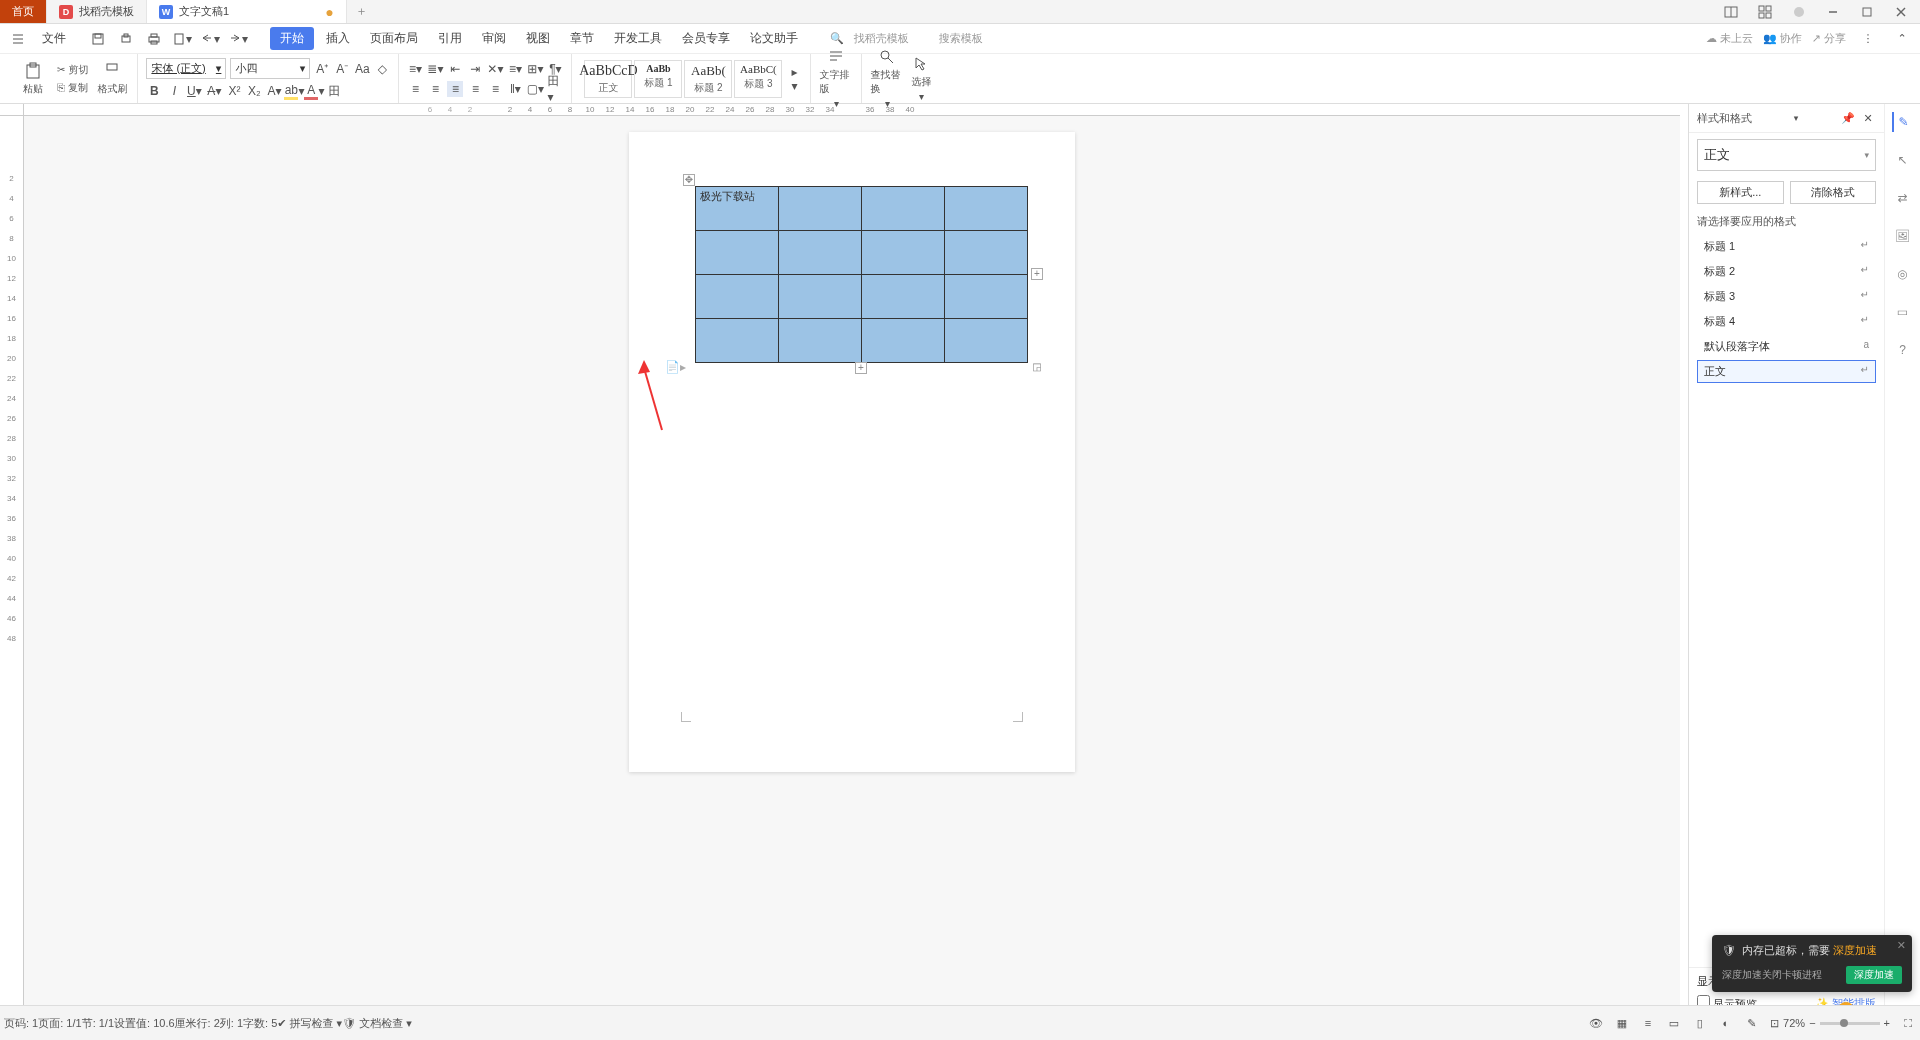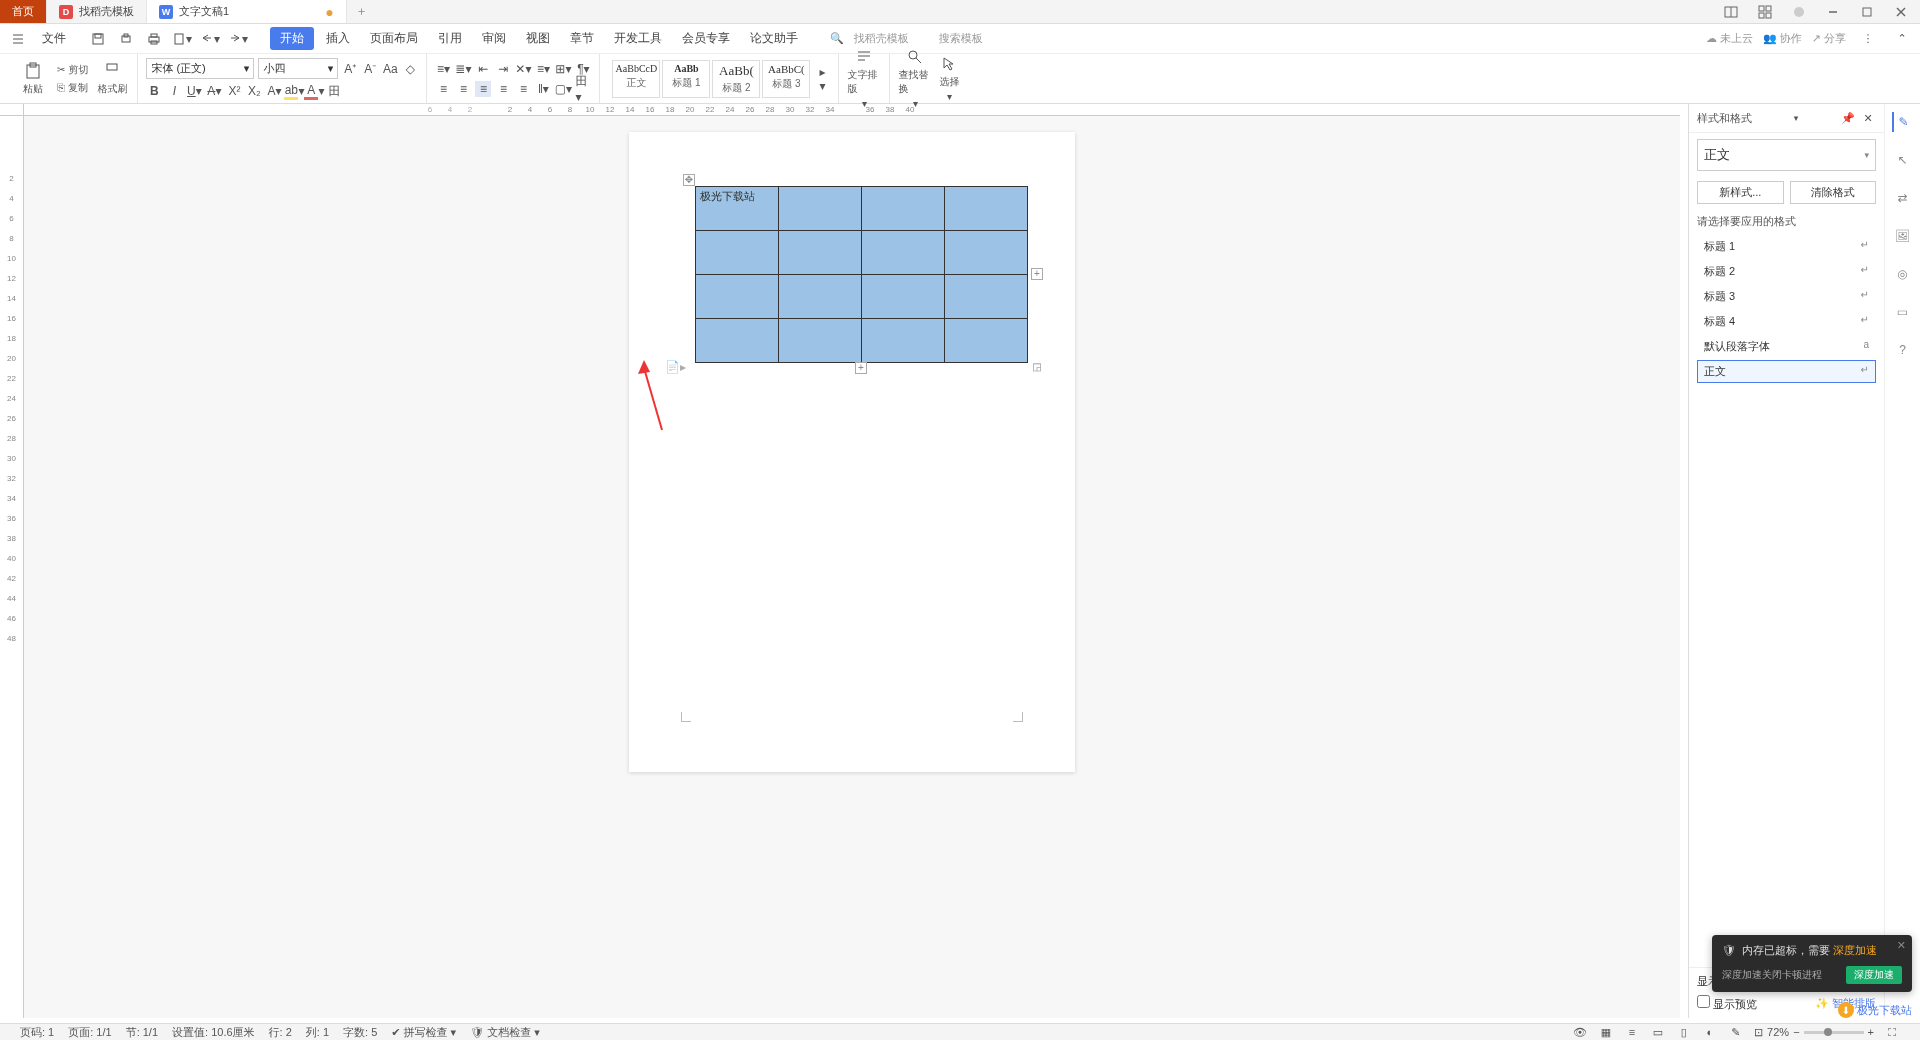--- a/index.html
+++ b/index.html
@@ -92,21 +92,21 @@
 .toast-title { display: flex; align-items: center; gap: 6px; }
 .toast-title .warn { color: #f5a623; }
 .toast-sub { font-size: 10px; color: #aaa; margin-top: 8px; display: flex; justify-content: space-between; align-items: center; }
 .toast-btn { background: #1aad6b; color: #fff; padding: 2px 8px; border-radius: 2px; font-size: 10px; cursor: pointer; }
 .toast-close { position: absolute; right: 6px; top: 4px; color: #888; cursor: pointer; }
 
 
 .watermark { position: absolute; right: 8px; bottom: 22px; font-size: 11px; color: #4a7bed; display: flex; align-items: center; gap: 3px; }
 
 
-.statusbar { position: absolute; left: 0; right: 0; bottom: 0; height: 17px; background: #f4f4f4; border-top: 1px solid #ddd; display: flex; align-items: center; padding: 0 20px; font-size: 11px; color: #555; gap: 14px; }
+.statusbar { position: absolute; left: 0; right: 0; bottom: 0; height: 35px; background: #f4f4f4; border-top: 1px solid #ddd; display: flex; align-items: center; padding: 0 4px; font-size: 11px; color: #555; }
 .statusbar-right { margin-left: auto; display: flex; align-items: center; gap: 10px; }
 .zoom-combo { display: flex; align-items: center; gap: 4px; }
 
 svg { display: block; }
 </style>
 </head>
 <body>
 
 <div class="titlebar">
   <div class="tab active-blue">
@@ -257,21 +257,21 @@
           <rect x="4" y="2" width="10" height="6" fill="none" stroke="#555"></rect>
           <line x1="9" y1="8" x2="9" y2="16" stroke="#555optarg"></line>
         </svg>
       <span>格式刷</span>
     </div>
   </div>
 
   <div class="ribbon-group">
     <div class="ribbon-col">
       <div class="ribbon-row">
-        <div class="ribbon-combo" style="width:108px;">
+        <div class="ribbon-combo" style="width:80px;text-decoration:underline;">
             <span>宋体 (正文)</span>
             <span>▾</span>
           </div>
         <div class="ribbon-combo" style="width:48px;">
             <span>小四</span>
             <span>▾</span>
           </div>
         <div class="icon-sm">A⁺</div>
         <div class="icon-sm">A⁻</div>
         <div class="icon-sm">Aa</div>
@@ -317,21 +317,21 @@
         <div class="icon-sm">‖▾</div>
         <div class="icon-sm">▢▾</div>
         <div class="icon-sm">田▾</div>
       </div>
     </div>
   </div>
 
   <div class="ribbon-group">
     <div class="style-gallery">
       <div class="style-item">
-          <span class="style-preview" style="font-size:10px;">AaBbCcD</span>
+          <span class="style-preview" style="font-size:14px;">AaBbCcD</span>
           <span class="style-label">正文</span>
         </div>
       <div class="style-item">
           <span class="style-preview" style="font-size:10px;font-weight:bold;">AaBb</span>
           <span class="style-label">标题 1</span>
         </div>
       <div class="style-item">
           <span class="style-preview" style="font-size:13px;">AaBb(</span>
           <span class="style-label">标题 2</span>
         </div>

